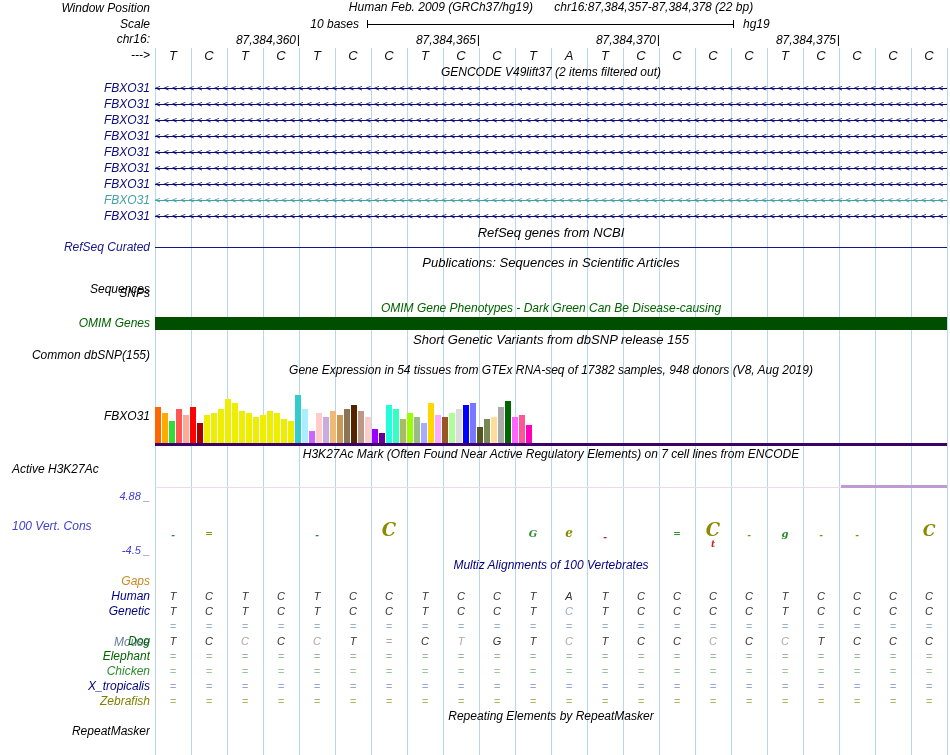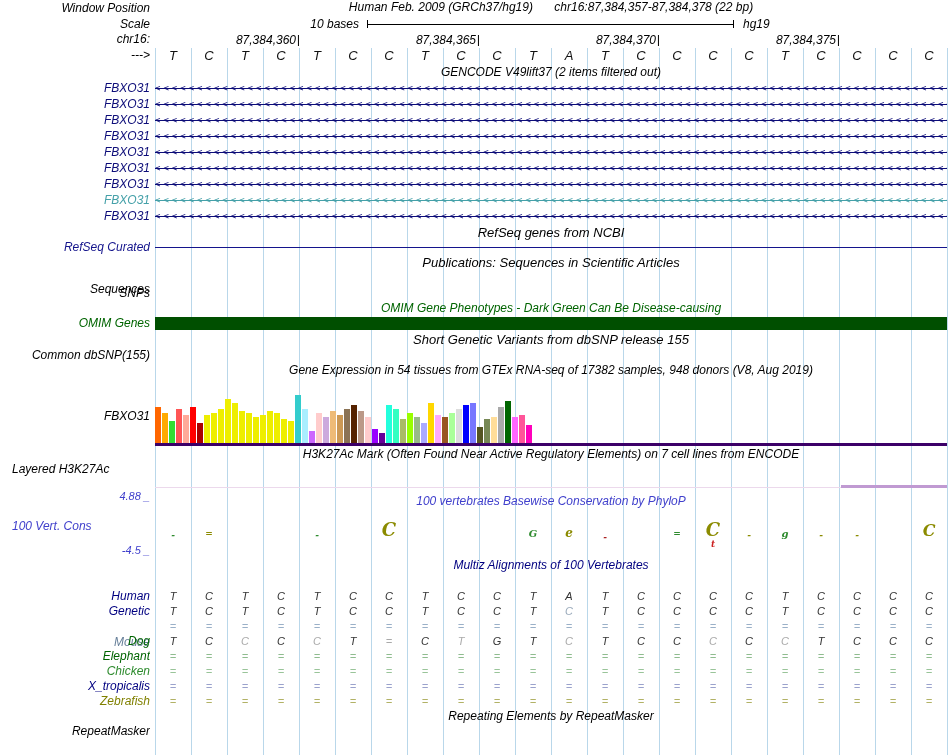--- a/index.html
+++ b/index.html
@@ -231,32 +231,31 @@
         <div class="gtex-bar" style="height: 42px; background: rgb(0, 102, 0);"></div>
         <div class="gtex-bar" style="height: 26px; background: rgb(255, 102, 255);"></div>
         <div class="gtex-bar" style="height: 28px; background: rgb(255, 85, 153);"></div>
         <div class="gtex-bar" style="height: 18px; background: rgb(255, 0, 187);"></div>
       </div>
     <div id="gtex-baseline" style="background: rgb(60, 0, 104);"></div>
   </div>
 
   <div class="center-title" style="top:448px">H3K27Ac Mark (Often Found Near Active Regulatory Elements) on 7 cell lines from ENCODE</div>
   <div class="row" style="top:462px;height:14px">
-    <div class="side left">Layered H3K27Ac</div>
+    <div class="side left">Active H3K27Ac</div>
   </div>
   <div class="row" style="top:483px;height:8px">
     <div class="track h3k-line">
       <div class="h3k-seg"></div>
     </div>
   </div>
 
   <div class="row" style="top:489px;height:12px">
     <div class="side blue small2">4.88 _</div>
   </div>
-  <div class="center-title" style="top:495px;color:#4040cc">100 vertebrates Basewise Conservation by PhyloP</div>
   <div class="row" style="top:509px;height:46px">
     <div class="track" id="cons-strip" style="height:46px">
         <span class="cons-glyph" style="left: 6px; top: 22px; font-size: 9px; color: rgb(46, 139, 46);">-</span>
         <span class="cons-glyph" style="left: 42px; top: 20px; font-size: 9px; color: rgb(139, 139, 0);">=</span>
         <span class="cons-glyph" style="left: 150px; top: 22px; font-size: 9px; color: rgb(46, 139, 46);">-</span>
         <span class="cons-glyph" style="left: 222px; top: 12px; font-size: 18px; color: rgb(139, 139, 0);">C</span>
         <span class="cons-glyph" style="left: 366px; top: 20px; font-size: 10px; color: rgb(46, 139, 46);">G</span>
         <span class="cons-glyph" style="left: 402px; top: 18px; font-size: 12px; color: rgb(139, 139, 0);">e</span>
         <span class="cons-glyph" style="left: 438px; top: 24px; font-size: 9px; color: rgb(170, 34, 34);">-</span>
         <span class="cons-glyph" style="left: 510px; top: 20px; font-size: 9px; color: rgb(46, 139, 46);">=</span>
@@ -271,20 +270,24 @@
   </div>
   <div class="row" style="top:519px;height:13px">
     <div class="side left blue">100 Vert. Cons</div>
   </div>
   <div class="row" style="top:543px;height:12px">
     <div class="side blue small2">-4.5 _</div>
   </div>
 
   <div class="center-title" style="top:559px;color:#000080">Multiz Alignments of 100 Vertebrates</div>
   <div id="multiz-rows" class="row" style="top:574px;height:135px">
+      <div class="mz-row" style="top: 0px;">
+        <div class="side" style="color: rgb(204, 136, 34);">Gaps</div>
+        <div class="track" style="height: 15px;"></div>
+      </div>
       <div class="mz-row" style="top: 15px;">
         <div class="side" style="color: rgb(0, 0, 128);">Human</div>
         <div class="track" style="height: 15px;">
           <span class="cell" style="left: 0px; color: rgb(51, 51, 51);">T</span>
           <span class="cell" style="left: 36px; color: rgb(51, 51, 51);">C</span>
           <span class="cell" style="left: 72px; color: rgb(51, 51, 51);">T</span>
           <span class="cell" style="left: 108px; color: rgb(51, 51, 51);">C</span>
           <span class="cell" style="left: 144px; color: rgb(51, 51, 51);">T</span>
           <span class="cell" style="left: 180px; color: rgb(51, 51, 51);">C</span>
           <span class="cell" style="left: 216px; color: rgb(51, 51, 51);">C</span>

